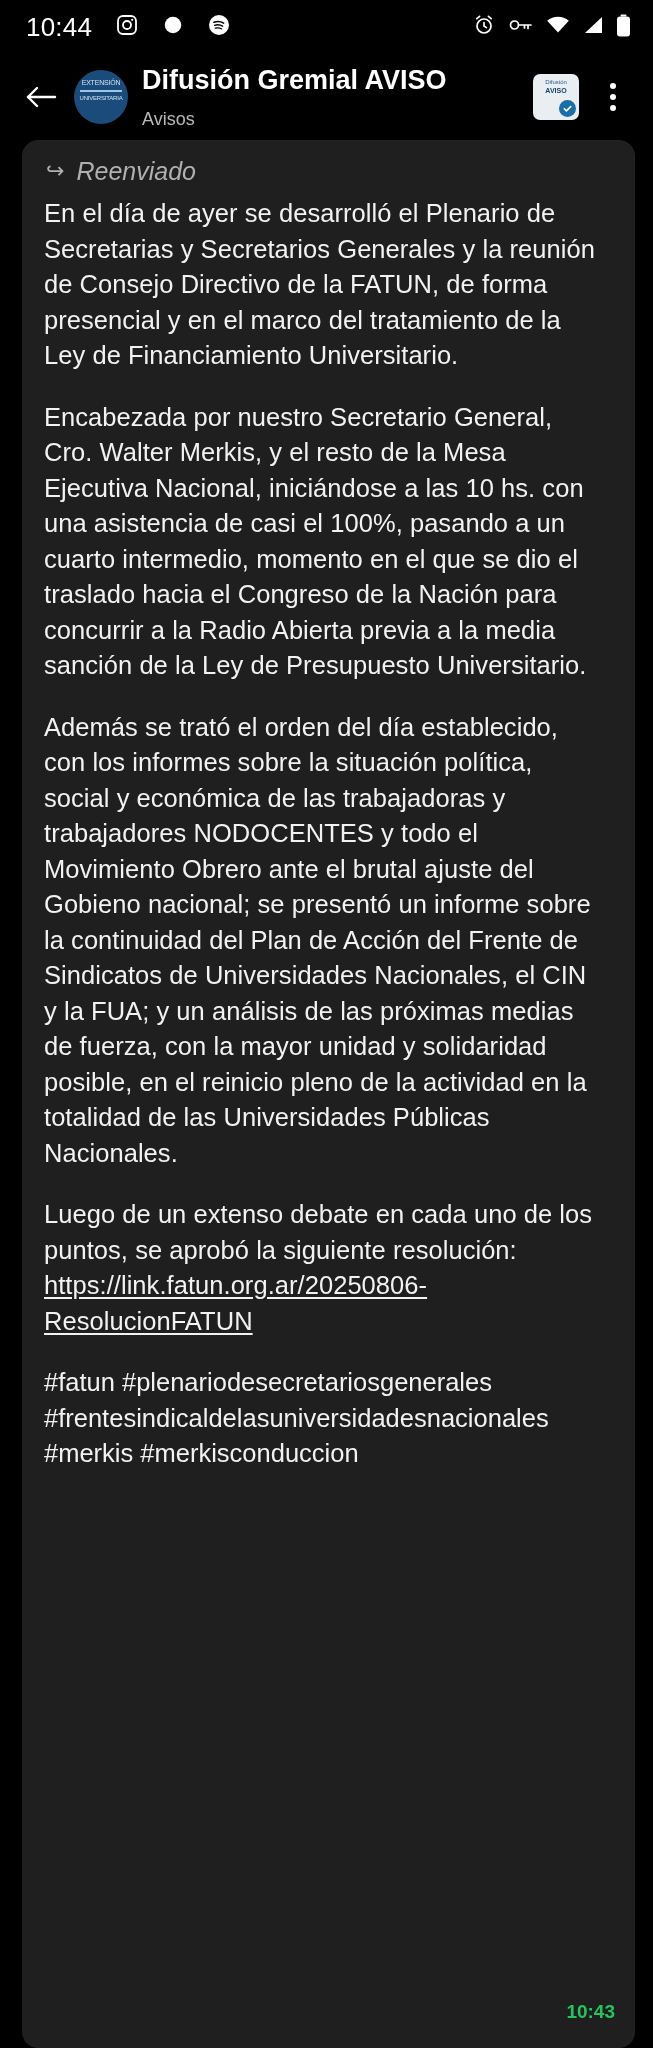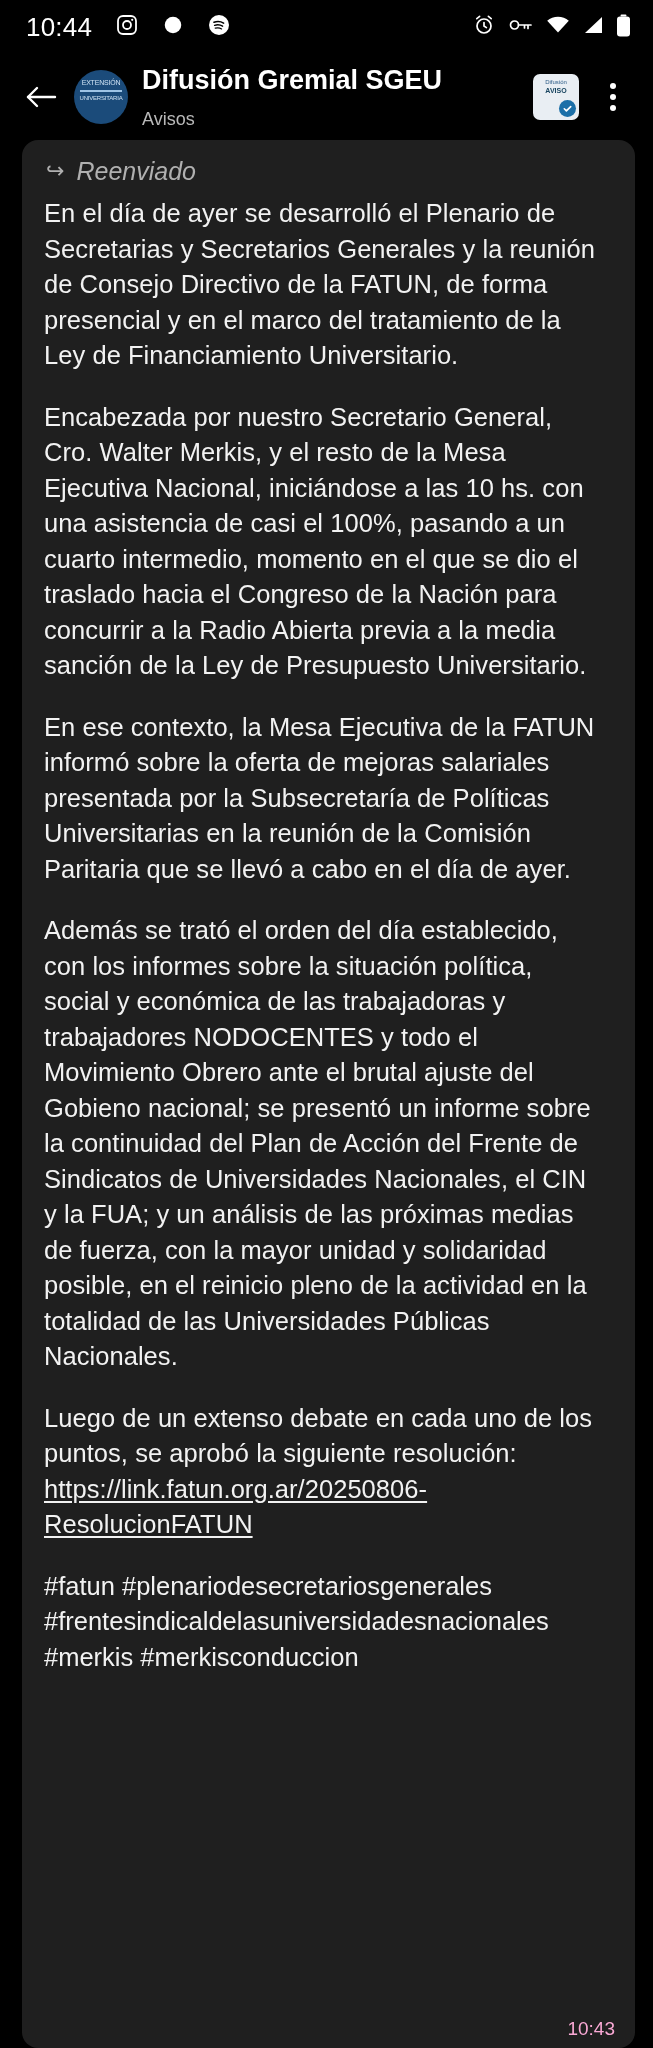--- a/index.html
+++ b/index.html
@@ -205,23 +205,24 @@
     text-align: right;
   }
   .hashtags {
     font-size: 25.5px;
     line-height: 35.5px;
     color: #f2f2f2;
   }
   .time {
     position: absolute;
     right: 20px;
-    bottom: 8px;
+    bottom: 25px;
     font-size: 19px;
-    color: #f9a8d4;
+    color: #22c55e;
+    font-weight: bold;
   }
 </style>
 </head>
 <body>
 
 <div class="statusbar">
   <div class="status-left">
     <span class="clock">10:44</span>
     <span class="sicon">
       <svg width="24" height="24" viewBox="0 0 24 24" fill="none" stroke="#ffffff" stroke-width="1.8">
@@ -283,21 +284,21 @@
       <path d="M31 15H4"></path>
       <path d="M13 6 4 15l9 9"></path>
     </svg>
   </div>
   <div class="chan-avatar">
     <span class="av-top">EXTENSIÓN</span>
     <span class="av-bar"></span>
     <span class="av-bot">UNIVERSITARIA</span>
   </div>
   <div class="titles">
-    <div class="chan-title">Difusión Gremial SGEU</div>
+    <div class="chan-title">Difusión Gremial AVISO</div>
     <div class="chan-sub">Avisos</div>
   </div>
   <div class="right-thumb">
     <span class="t-line1">Difusión</span>
     <span class="t-line2">AVISO</span>
     <span class="t-badge">
       <svg width="11" height="11" viewBox="0 0 12 12" fill="none" stroke="#ffffff" stroke-width="1.8" stroke-linecap="round" stroke-linejoin="round">
         <path d="M2.5 6.3 4.8 8.6 9.5 3.9"></path>
       </svg>
     </span>
@@ -312,21 +313,20 @@
 <div class="chat-area">
   <div class="bubble">
 
     <div class="fwd">
       <span class="fwd-icon">↪</span>
       <span>Reenviado</span>
     </div>
 
     <p class="msg-p">En el día de ayer se desarrolló el Plenario de Secretarias y Secretarios Generales y la reunión de Consejo Directivo de la FATUN, de forma presencial y en el marco del tratamiento de la Ley de Financiamiento Universitario.</p>
     <p class="msg-p">Encabezada por nuestro Secretario General, Cro. Walter Merkis, y el resto de la Mesa Ejecutiva Nacional, iniciándose a las 10 hs. con una asistencia de casi el 100%, pasando a un cuarto intermedio, momento en el que se dio el traslado hacia el Congreso de la Nación para concurrir a la Radio Abierta previa a la media sanción de la Ley de Presupuesto Universitario.</p>
-    <p class="msg-p">En ese contexto, la Mesa Ejecutiva de la FATUN informó sobre la oferta de mejoras salariales presentada por la Subsecretaría de Políticas Universitarias en la reunión de la Comisión Paritaria que se llevó a cabo en el día de ayer.</p>
     <p class="msg-p">Además se trató el orden del día establecido, con los informes sobre la situación política, social y económica de las trabajadoras y trabajadores NODOCENTES y todo el Movimiento Obrero ante el brutal ajuste del Gobieno nacional; se presentó un informe sobre la continuidad del Plan de Acción del Frente de Sindicatos de Universidades Nacionales, el CIN y la FUA; y un análisis de las próximas medias de fuerza, con la mayor unidad y solidaridad posible, en el reinicio pleno de la actividad en la totalidad de las Universidades Públicas Nacionales.</p>
 
     <p class="msg-p"><span>Luego de un extenso debate en cada uno de los puntos, se aprobó la siguiente resolución: </span><a href="#">https://link.fatun.org.ar/20250806-ResolucionFATUN</a></p>
 
 
     <p class="hashtags">#fatun #plenariodesecretariosgenerales #frentesindicaldelasuniversidadesnacionales #merkis #merkisconduccion</p>
 
     <span class="time">10:43</span>
   </div>
 </div>

